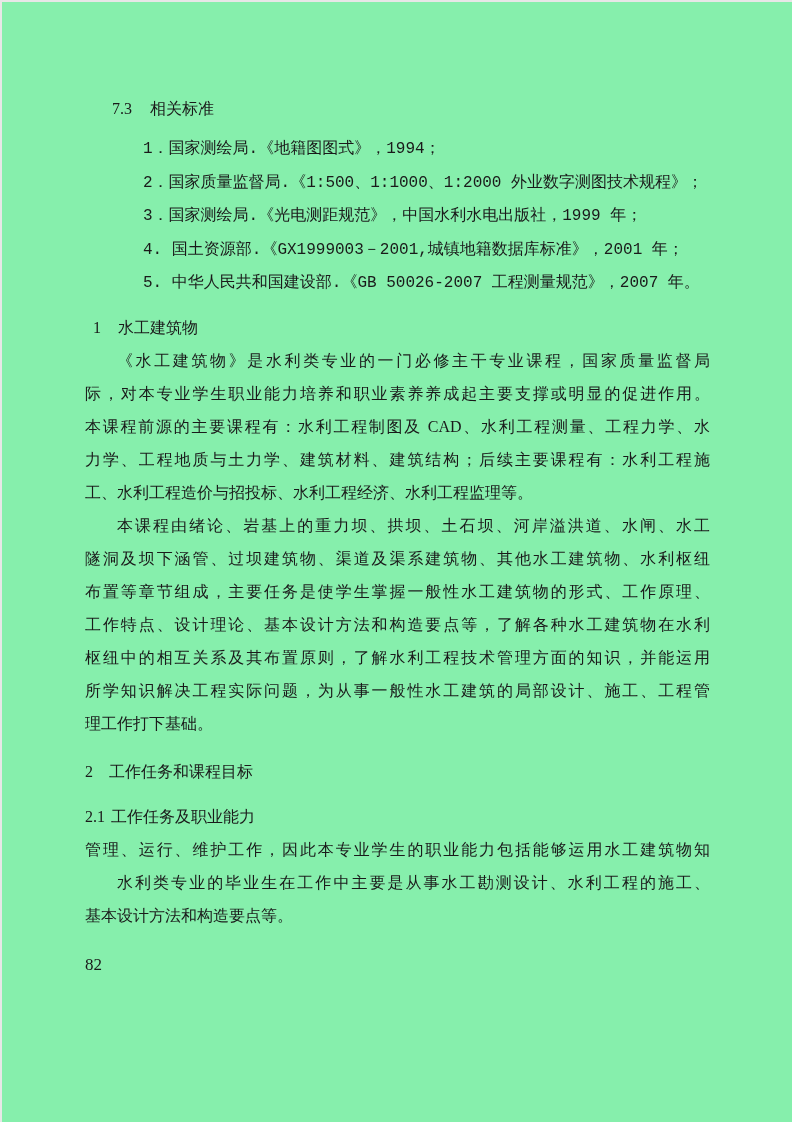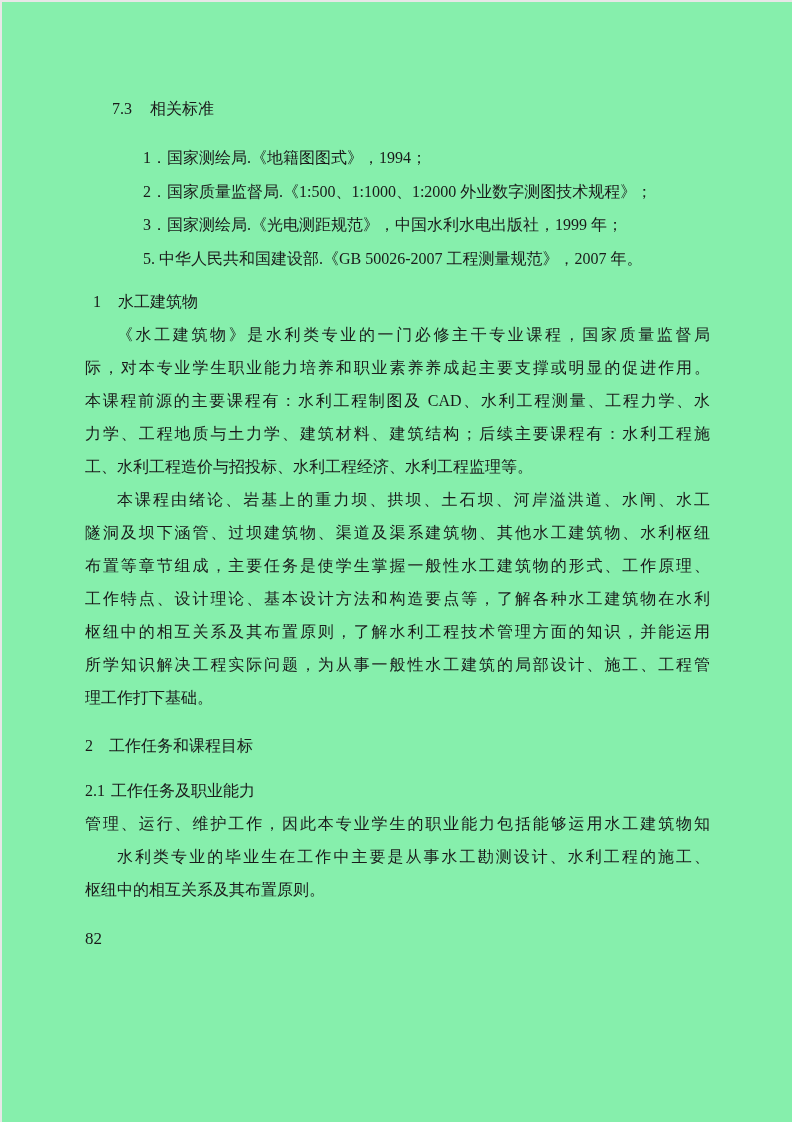--- a/index.html
+++ b/index.html
@@ -22,21 +22,21 @@
   .sec-head { line-height: 33px; font-size: 16px; white-space: nowrap; }
   .sec-73 { margin-top: 92px; margin-left: 27px; }
   .sec-73 .num { margin-right: 18px; }
   .sec-1 { margin-top: 10px; margin-left: 8px; }
   .sec-1 .num { margin-right: 17px; }
   .sec-2 { margin-top: 15px; }
   .sec-2 .num { margin-right: 16px; }
   .sec-21 { margin-top: 12px; }
   .sec-21 .num { margin-right: 6px; margin-top: 11px; }
 
-  .standards { margin-top: 16px; }
+  .standards { margin-top: 8px; font-family: Liberation Mono, monospace; }
   .std-item {
     line-height: 33.5px;
     font-size: 16px;
     padding-left: 58px;
     white-space: nowrap;
   }
 
   .chapter {
     margin: 0;
     margin-left: 63px;
@@ -75,20 +75,21 @@
   <div class="edge-left"></div>
 
   <div class="sec-head sec-73">
     <span class="num">7.3</span><span>相关标准</span>
   </div>
 
   <div class="standards">
     <div class="std-item">1．国家测绘局.《地籍图图式》，1994；</div>
     <div class="std-item">2．国家质量监督局.《1:500、1:1000、1:2000 外业数字测图技术规程》；</div>
     <div class="std-item">3．国家测绘局.《光电测距规范》，中国水利水电出版社，1999 年；</div>
+    <div class="std-item">4. 国土资源部.《GX1999003－2001,城镇地籍数据库标准》，2001 年；</div>
     <div class="std-item">5. 中华人民共和国建设部.《GB 50026-2007 工程测量规范》，2007 年。</div>
   </div>
 
 
   <div class="sec-head sec-1">
     <span class="num">1</span><span>水工建筑物</span>
   </div>
 
   <div class="para">
     <div class="line indent">《水工建筑物》是水利类专业的一门必修主干专业课程，国家质量监督局</div>
@@ -112,17 +113,17 @@
     <span class="num">2</span><span>工作任务和课程目标</span>
   </div>
 
   <div class="sec-head sec-21">
     <span class="num">2.1</span><span>工作任务及职业能力</span>
   </div>
 
   <div class="para">
     <div class="line">管理、运行、维护工作，因此本专业学生的职业能力包括能够运用水工建筑物知</div>
     <div class="line indent">水利类专业的毕业生在工作中主要是从事水工勘测设计、水利工程的施工、</div>
-    <div class="line last">枢纽中的相互关系及其布置原则。</div>
+    <div class="line last">基本设计方法和构造要点等。</div>
   </div>
 
   <div class="page-number">82</div>
 </div>
 
 </body></html>

